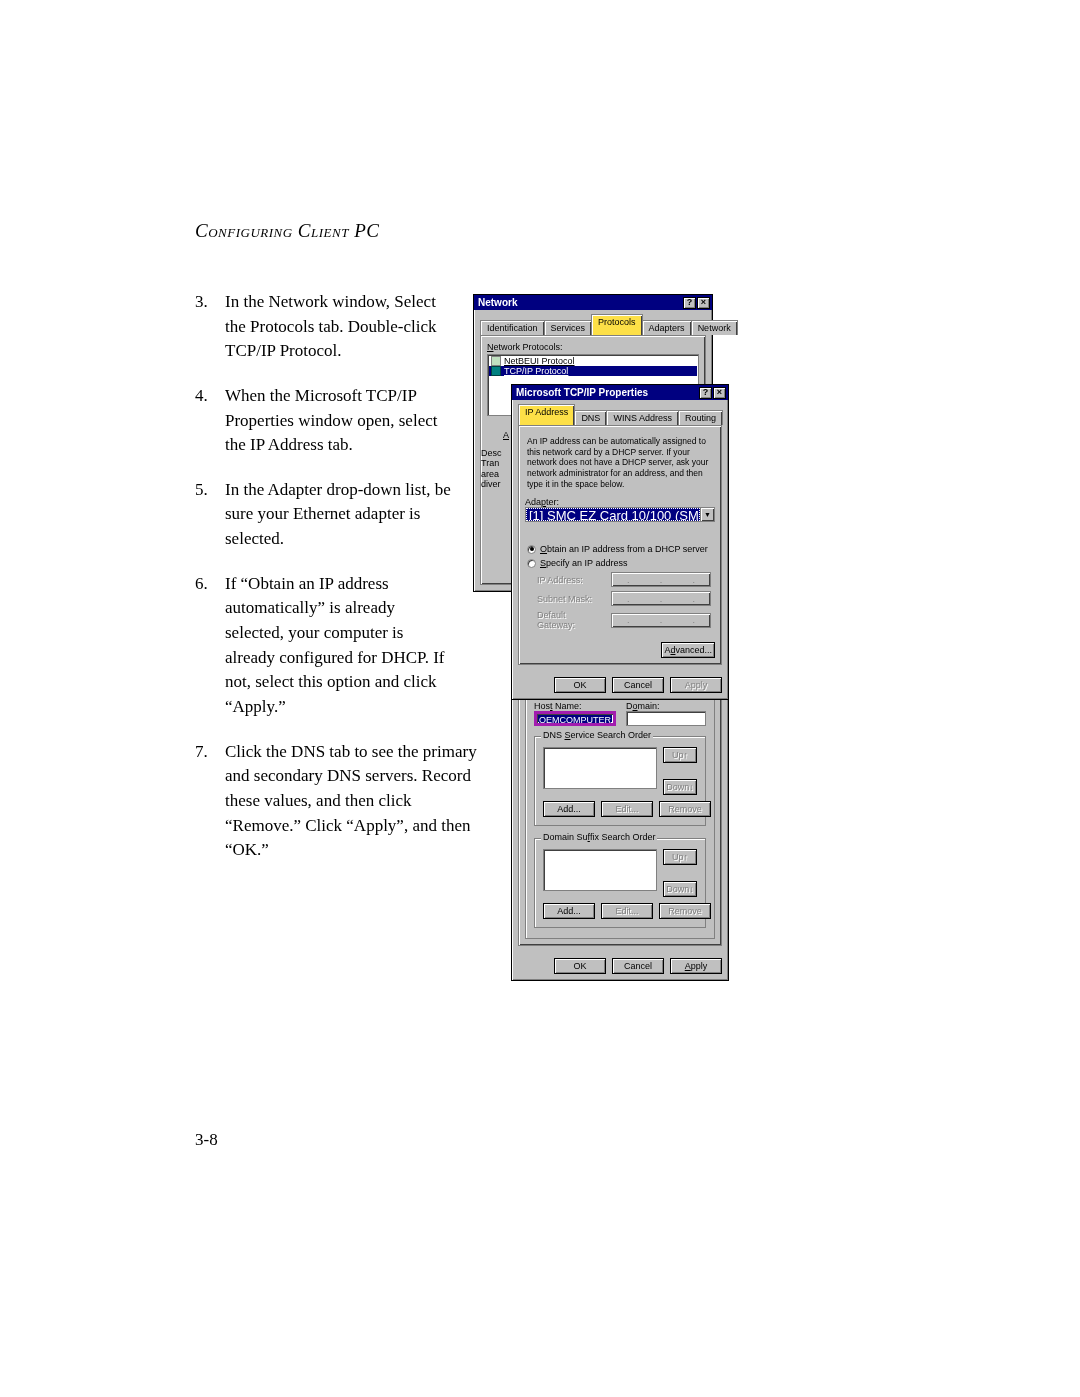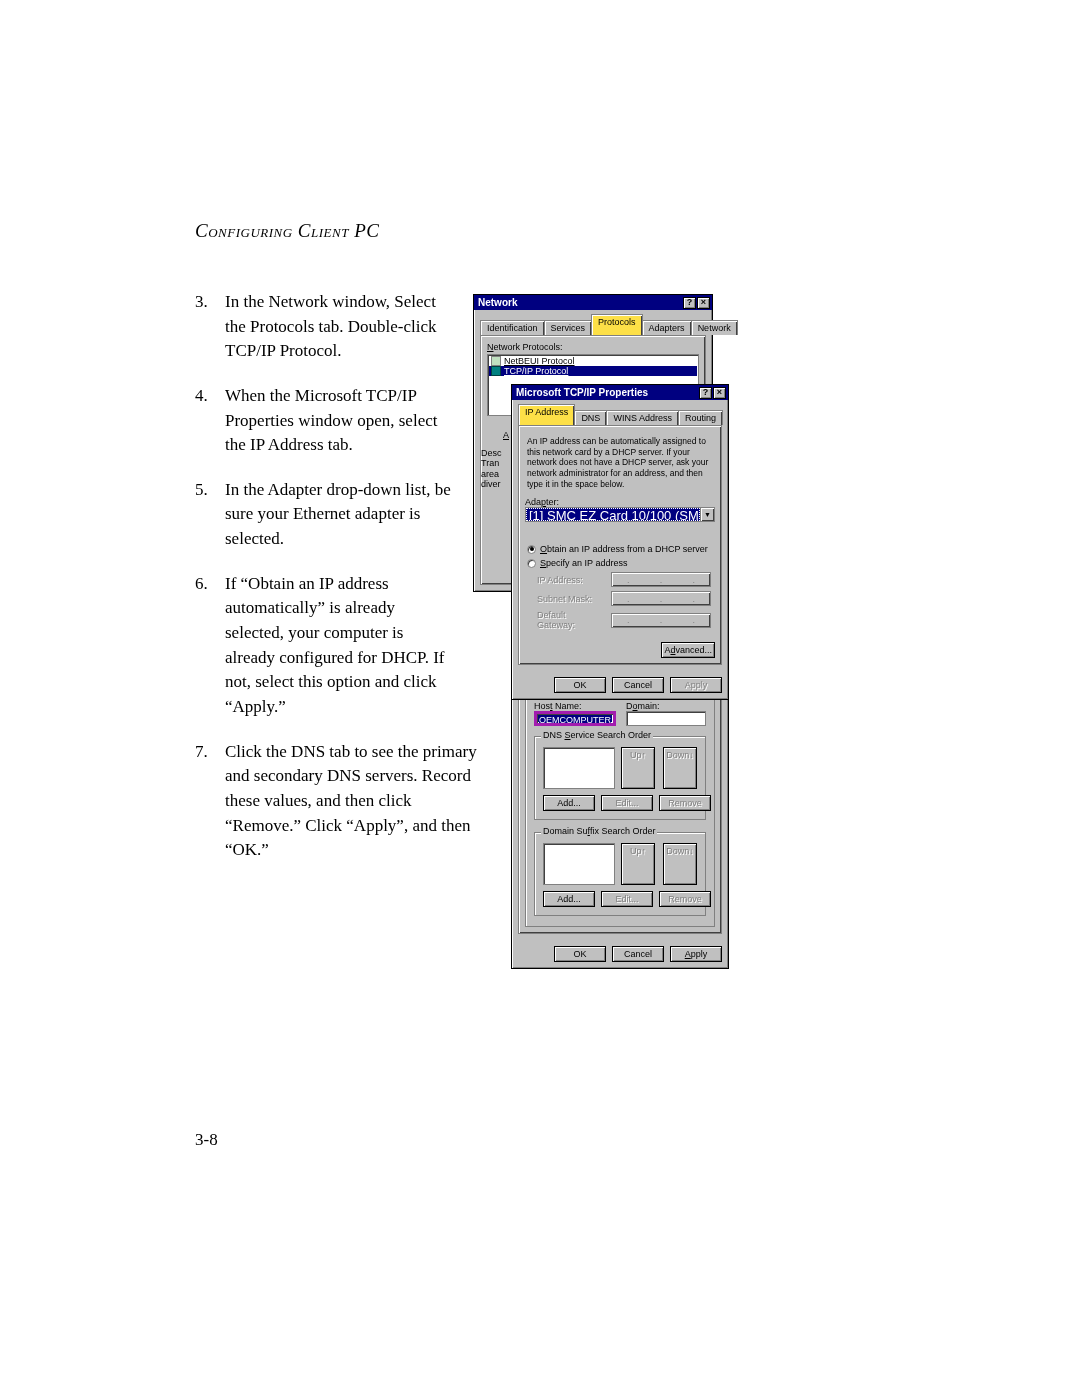--- a/index.html
+++ b/index.html
@@ -210,21 +210,21 @@
   .text-input.selected-all span { background:#000080; color:#fff; }
 
   .dns-grid {
     display: flex; align-items: stretch; gap: 6px; margin-top:4px;
   }
   .dns-list {
     flex: 1; height: 42px; background: #fff;
     border: 1px solid #808080;
     box-shadow: inset 1px 1px 0 #404040, inset -1px -1px 0 #fff;
   }
-  .vbtns { display: flex; gap: 8px; }
+  .vbtns { display: flex; flex-direction: column; gap: 16px; }
   .hbtns { display: flex; gap: 6px; margin-top: 6px; }
 
   .outer-network { position: relative; width: 240px; }
   .inner-tcpip {
     position: absolute; left: 38px; top: 90px; width: 218px;
     z-index: 5;
   }
   .desc-stub {
     position: absolute; left: 8px; top: 154px; font-size: 9px;
     color: #000; line-height: 1.15; white-space: pre;

